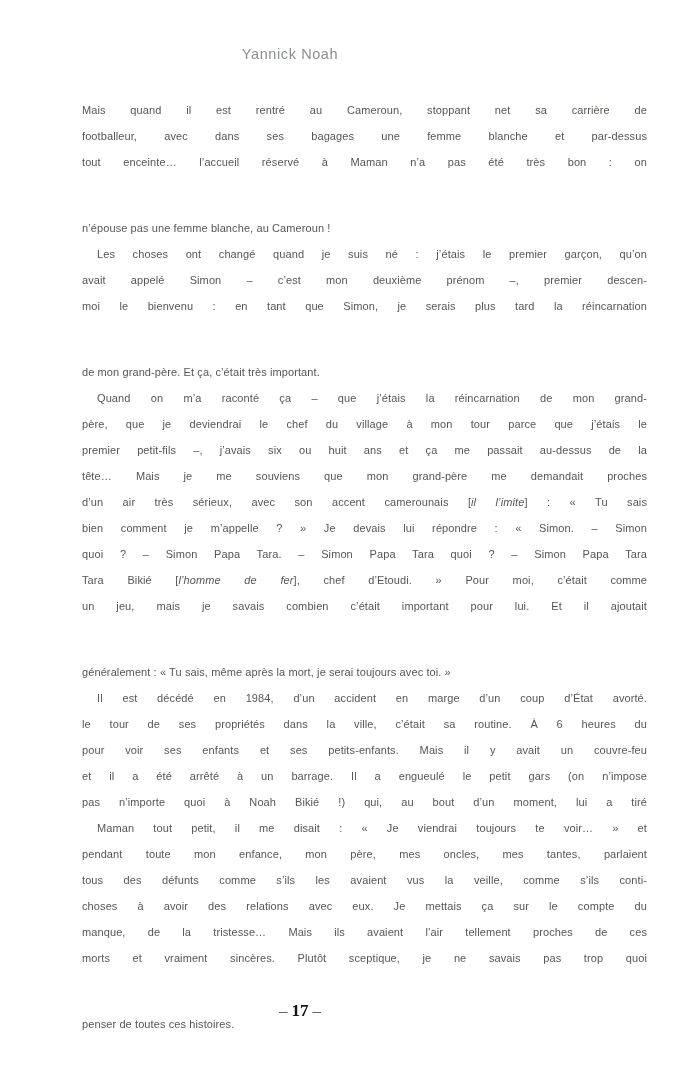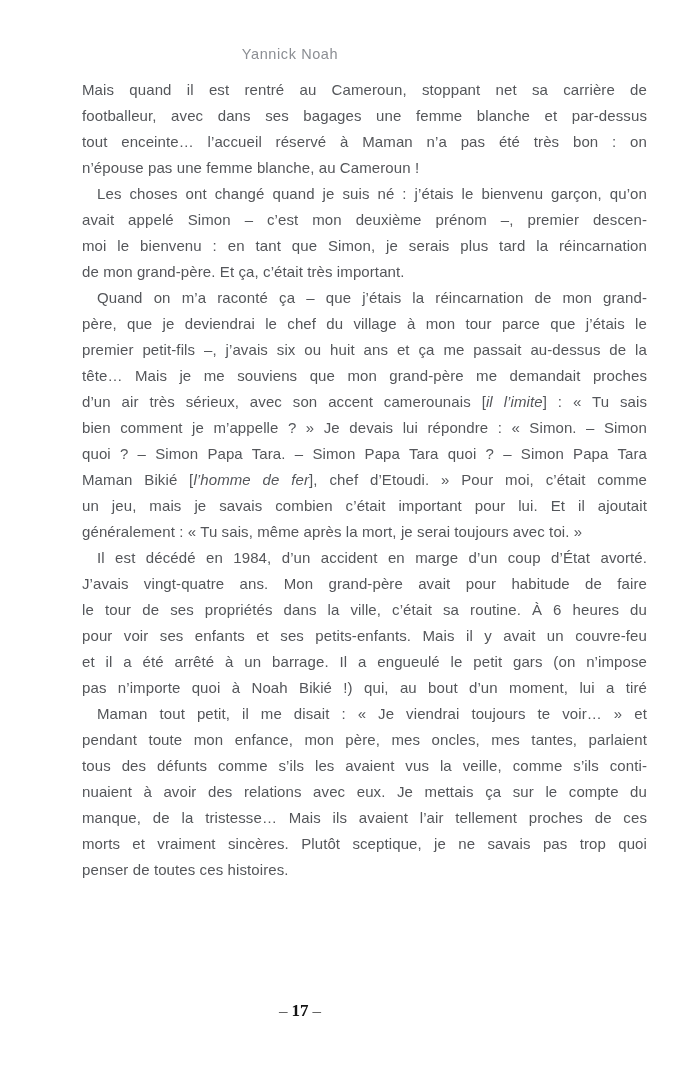--- a/index.html
+++ b/index.html
@@ -20,38 +20,39 @@
     top: 46px;
     left: 0;
     width: 580px;
     text-align: center;
     font-size: 14.5px;
     letter-spacing: 0.6px;
     color: var(--header-color, #8b8e93);
   }
   .body-text {
     position: absolute;
-    top: 77px;
+    top: 97px;
     left: 82px;
     width: 565px;
-    font-size: 15px;
+    font-size: 11px;
     line-height: 26px;
     color: var(--text-color, #54565a);
     letter-spacing: 0.1px;
   }
   .para { margin: 0; padding: 0; }
   .line {
     text-align: justify;
     text-align-last: justify;
     white-space: normal;
     height: 26px;
     overflow: hidden;
   }
   .line.last {
     text-align-last: left;
+    margin-top: 40px;
   }
   .para.indent .line:first-child {
     padding-left: 15px;
   }
   .it { font-style: italic; }
   .page-number {
     position: absolute;
     top: 1001px;
     left: 0;
     width: 600px;
@@ -74,50 +75,49 @@
   <div class="running-header">Yannick Noah</div>
 
   <div class="body-text">
       <div class="para">
         <div class="line"><span>Mais quand il est rentré au Cameroun, stoppant net sa carrière de</span></div>
         <div class="line"><span>footballeur, avec dans ses bagages une femme blanche et par-dessus</span></div>
         <div class="line"><span>tout enceinte… l’accueil réservé à Maman n’a pas été très bon : on</span></div>
         <div class="line last"><span>n’épouse pas une femme blanche, au Cameroun !</span></div>
       </div>
       <div class="para indent">
-        <div class="line"><span>Les choses ont changé quand je suis né : j’étais le bienvenu garçon, qu’on</span></div>
+        <div class="line"><span>Les choses ont changé quand je suis né : j’étais le premier garçon, qu’on</span></div>
         <div class="line"><span>avait appelé Simon – c’est mon deuxième prénom –, premier descen-</span></div>
         <div class="line"><span>moi le bienvenu : en tant que Simon, je serais plus tard la réincarnation</span></div>
         <div class="line last"><span>de mon grand-père. Et ça, c’était très important.</span></div>
       </div>
       <div class="para indent">
         <div class="line"><span>Quand on m’a raconté ça – que j’étais la réincarnation de mon grand-</span></div>
         <div class="line"><span>père, que je deviendrai le chef du village à mon tour parce que j’étais le</span></div>
         <div class="line"><span>premier petit-fils –, j’avais six ou huit ans et ça me passait au-dessus de la</span></div>
         <div class="line"><span>tête… Mais je me souviens que mon grand-père me demandait proches</span></div>
         <div class="line"><span>d’un air très sérieux, avec son accent camerounais [</span><span class="it">il l’imite</span><span>] : « Tu sais</span></div>
         <div class="line"><span>bien comment je m’appelle ? » Je devais lui répondre : « Simon. – Simon</span></div>
         <div class="line"><span>quoi ? – Simon Papa Tara. – Simon Papa Tara quoi ? – Simon Papa Tara</span></div>
-        <div class="line"><span>Maman Bikié [</span><span class="it">l’homme de fer</span><span>], chef d’Etoudi. » Pour moi, c’était comme</span></div>
+        <div class="line"><span>Tara Bikié [</span><span class="it">l’homme de fer</span><span>], chef d’Etoudi. » Pour moi, c’était comme</span></div>
         <div class="line"><span>un jeu, mais je savais combien c’était important pour lui. Et il ajoutait</span></div>
         <div class="line last"><span>généralement : « Tu sais, même après la mort, je serai toujours avec toi. »</span></div>
       </div>
       <div class="para indent">
         <div class="line"><span>Il est décédé en 1984, d’un accident en marge d’un coup d’État avorté.</span></div>
-        <div class="line"><span>J’avais vingt-quatre ans. Mon grand-père avait pour habitude de faire</span></div>
         <div class="line"><span>le tour de ses propriétés dans la ville, c’était sa routine. À 6 heures du</span></div>
         <div class="line"><span>pour voir ses enfants et ses petits-enfants. Mais il y avait un couvre-feu</span></div>
         <div class="line"><span>et il a été arrêté à un barrage. Il a engueulé le petit gars (on n’impose</span></div>
         <div class="line"><span>pas n’importe quoi à Noah Bikié !) qui, au bout d’un moment, lui a tiré</span></div>
       </div>
       <div class="para indent">
         <div class="line"><span>Maman tout petit, il me disait : « Je viendrai toujours te voir… » et</span></div>
         <div class="line"><span>pendant toute mon enfance, mon père, mes oncles, mes tantes, parlaient</span></div>
         <div class="line"><span>tous des défunts comme s’ils les avaient vus la veille, comme s’ils conti-</span></div>
-        <div class="line"><span>nuaient à avoir des relations avec eux. Je mettais ça sur le compte du</span></div>
+        <div class="line"><span>choses à avoir des relations avec eux. Je mettais ça sur le compte du</span></div>
         <div class="line"><span>manque, de la tristesse… Mais ils avaient l’air tellement proches de ces</span></div>
         <div class="line"><span>morts et vraiment sincères. Plutôt sceptique, je ne savais pas trop quoi</span></div>
         <div class="line last"><span>penser de toutes ces histoires.</span></div>
       </div>
     </div>
 
   <div class="page-number"><span>–</span><span class="num">17</span><span>–</span></div>
 
 </div>
 

